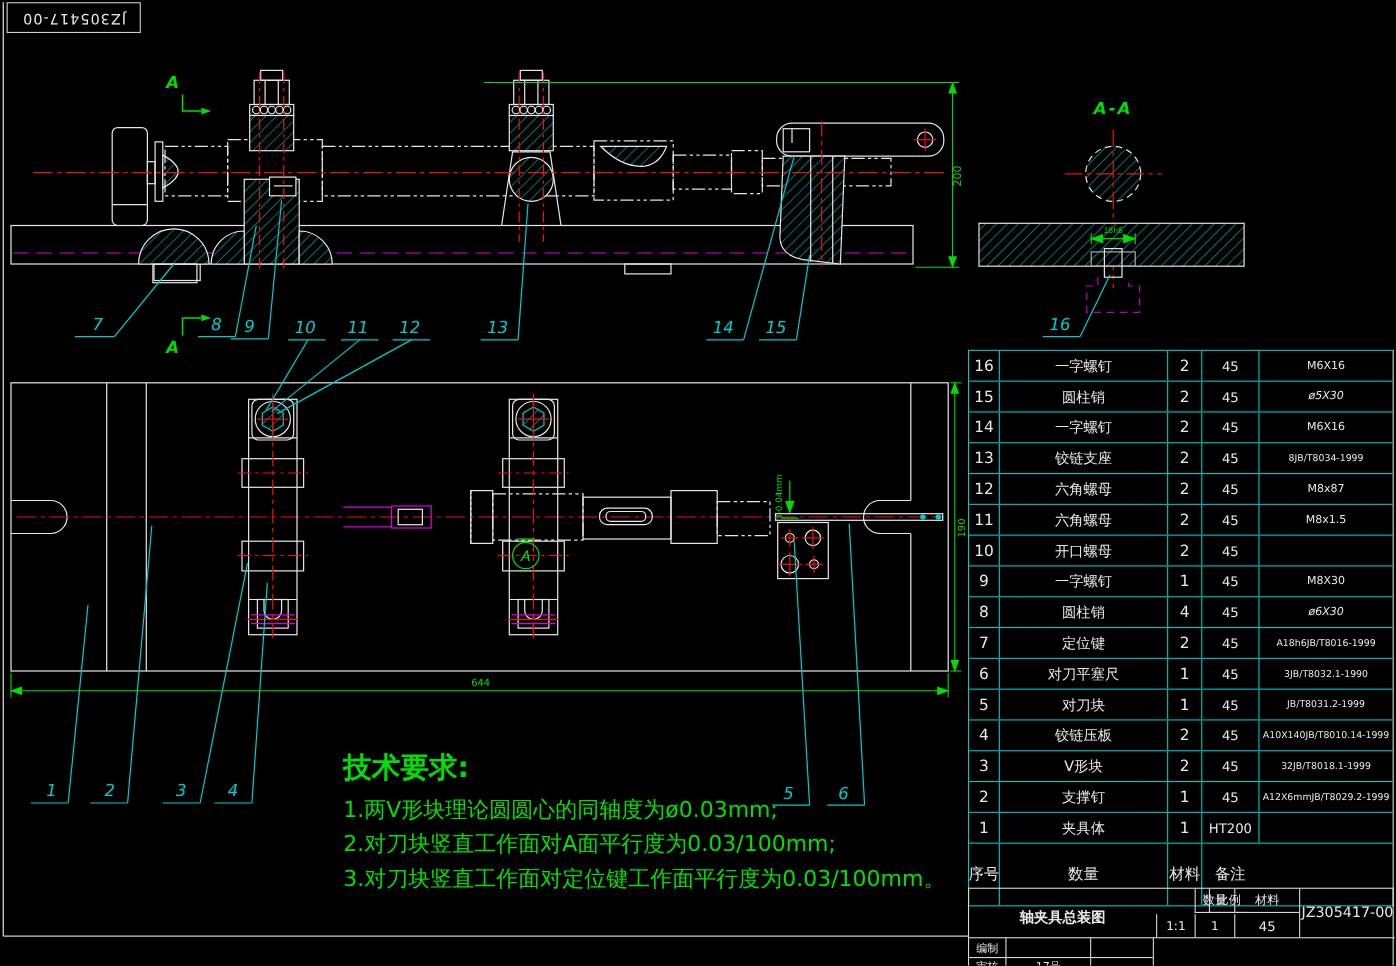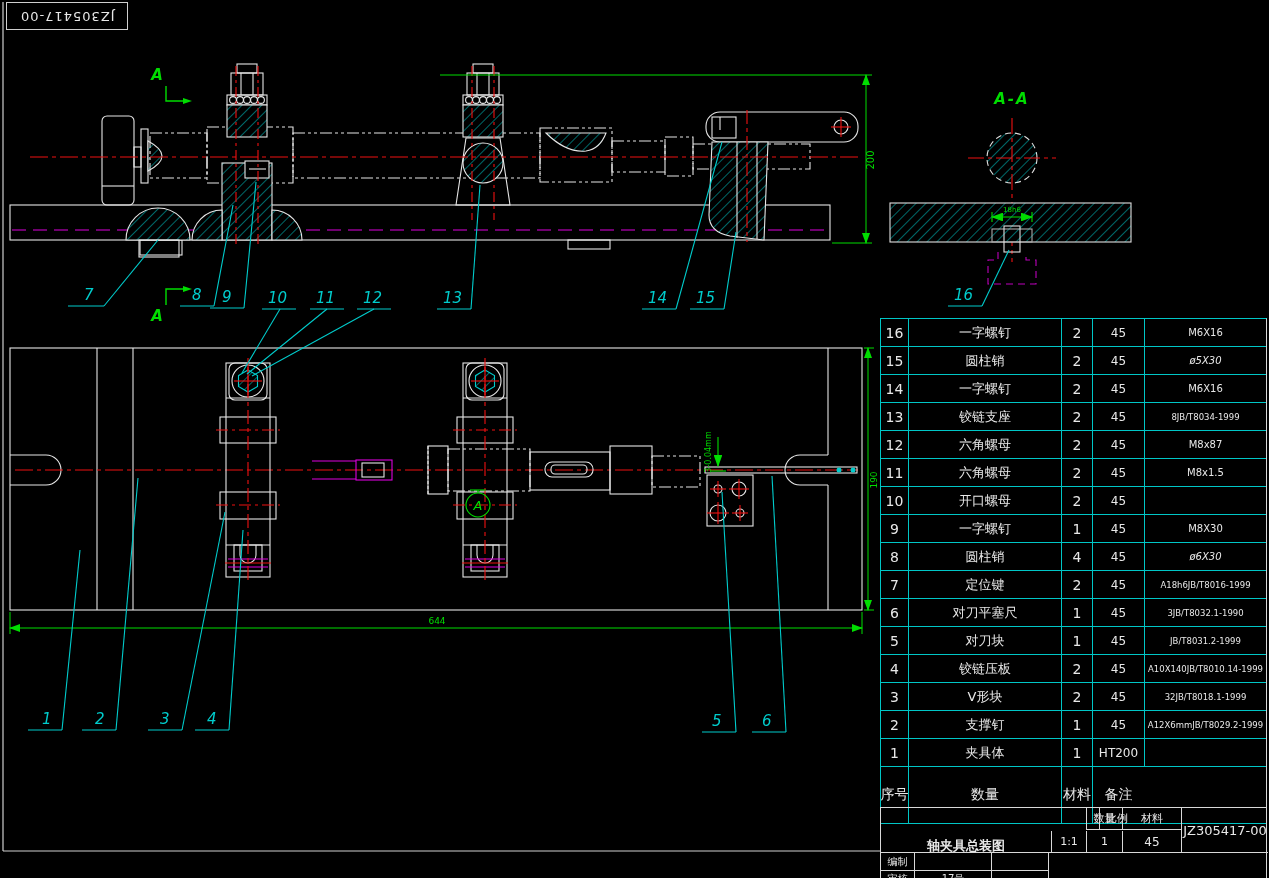--- a/index.html
+++ b/index.html
@@ -379,20 +379,26 @@
           <line x1="752" y1="732" x2="786" y2="732"></line>
           <line x1="786" y1="732" x2="772" y2="476"></line>
         </g>
   </g>
 </svg>
 
 <div id="corner-stamp">
   <span>JZ305417-00</span>
 </div>
 
+<div id="tech">
+  <div class="t-title">技术要求:</div>
+  <div class="t-item">1.两V形块理论圆圆心的同轴度为ø0.03mm;</div>
+  <div class="t-item">2.对刀块竖直工作面对A面平行度为0.03/100mm;</div>
+  <div class="t-item">3.对刀块竖直工作面对定位键工作面平行度为0.03/100mm。</div>
+</div>
 
 <div id="bom">
   <div class="brow">
         <div class="bc no">16</div>
         <div class="bc">一字螺钉</div>
         <div class="bc qty">2</div>
         <div class="bc mat">45</div>
         <div class="bc rem">M6X16</div>
       </div>
   <div class="brow">
@@ -502,21 +508,21 @@
       </div>
   <div class="brow hdr">
     <div class="bc">序号</div>
     <div class="bc">数量</div>
     <div class="bc">材料</div>
     <div class="bc">备注</div>
   </div>
 </div>
 
 <div id="tblock">
-  <div class="tb-abs" style="left:0;top:16px;width:170px;height:44px;font-size:13px;font-weight:bold;">轴夹具总装图</div>
+  <div class="tb-abs" style="left:0;top:4px;width:170px;height:44px;font-size:13px;font-weight:bold;">轴夹具总装图</div>
   <div class="tb-abs" style="left:170px;top:0;width:35px;height:22px;border-left-width:1px;border-bottom-width:1px;font-size:11px;margin-left:48px;">比例</div>
   <div class="tb-abs" style="left:170px;top:23px;width:35px;height:21px;border-left-width:1px;font-size:11px;">1:1</div>
   <div class="tb-abs" style="left:205px;top:0;width:36px;height:22px;border-left-width:1px;border-bottom-width:1px;font-size:11px;">数量</div>
   <div class="tb-abs" style="left:205px;top:23px;width:36px;height:21px;border-left-width:1px;font-size:11px;">1</div>
   <div class="tb-abs" style="left:241px;top:0;width:59px;height:22px;border-left-width:1px;border-bottom-width:1px;font-size:11px;">材料</div>
   <div class="tb-abs" style="left:241px;top:23px;width:59px;height:21px;border-left-width:1px;font-size:12px;">45</div>
   <div class="tb-abs" style="left:300px;top:0;width:87px;height:44px;border-left-width:1px;font-size:13px;">JZ305417-00</div>
 
   <div class="tb-abs" style="left:0;top:44px;width:33px;height:18px;border-top-width:1px;font-size:10px;">编制</div>
   <div class="tb-abs" style="left:33px;top:44px;width:77px;height:18px;border-top-width:1px;border-left-width:1px;"></div>

